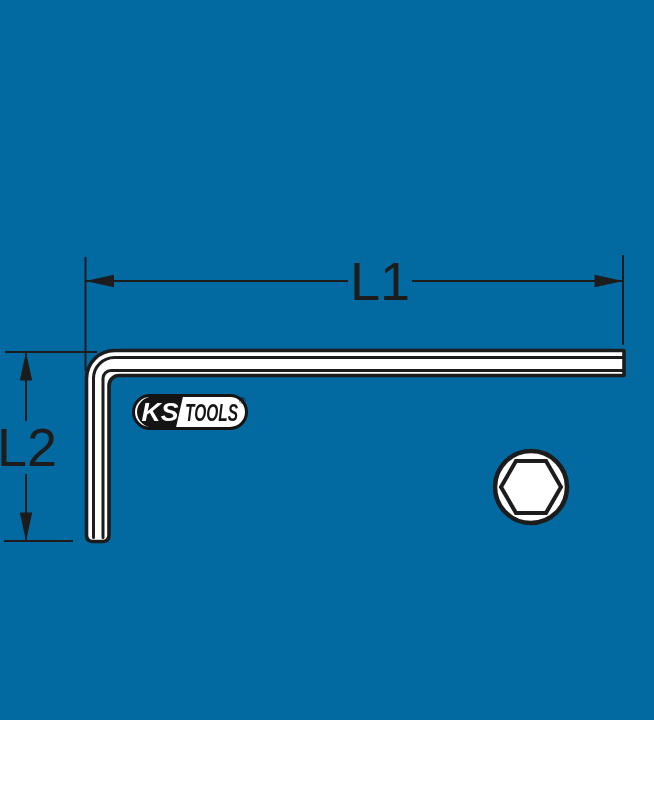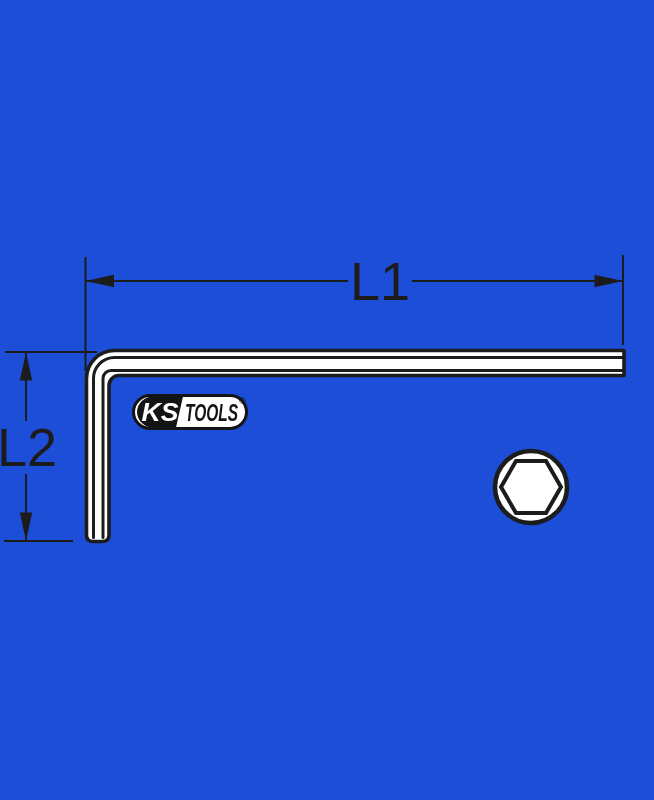--- a/index.html
+++ b/index.html
@@ -4,22 +4,22 @@
 <style>
   html, body {
     margin: 0;
     padding: 0;
     background: #ffffff;
     font-family: "Liberation Sans", sans-serif;
   }
   .canvas {
     position: relative;
     width: 654px;
-    height: 800px;
-    background: #1d4ed8;
+    height: 720px;
+    background: #0369a1;
     overflow: hidden;
   }
   svg { display: block; }
   .dim-label {
     font-family: "Liberation Sans", sans-serif;
     font-size: 54px;
     fill: #1c1c1c;
   }
   .logo-ks {
     font-family: "Liberation Sans", sans-serif;

